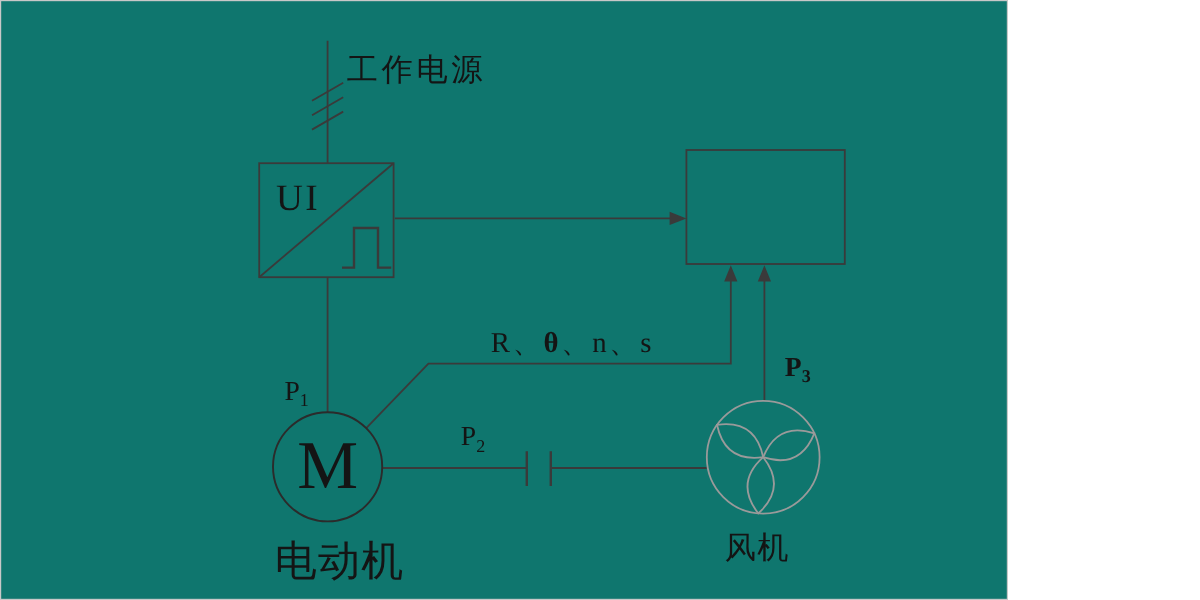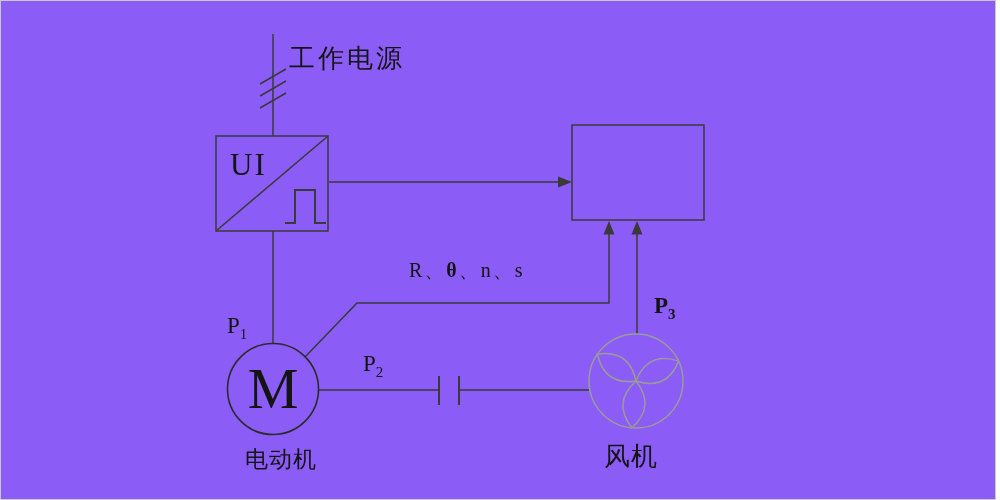--- a/index.html
+++ b/index.html
@@ -1,44 +1,44 @@
 <!DOCTYPE html>
 <html><head>
 <meta charset="utf-8">
 <style>
   * { margin: 0; padding: 0; box-sizing: border-box; }
   body { background: #ffffff; font-family: "Liberation Serif", "DejaVu Serif", serif; }
   .stage {
     position: relative;
-    width: 996px; height: 500px;
-    background: #8b5cf6;
+    width: 840px; height: 500px;
+    background: #0f766e;
     border: 1px solid #c8c8c8;
     overflow: hidden;
   }
   .stage svg { position: absolute; left: 0; top: 0; }
   .lbl {
     position: absolute;
     color: #141414;
     white-space: nowrap;
     font-family: "Liberation Serif", "DejaVu Serif", serif;
   }
   .lbl-power    { left: 288px; top: 40px;  font-size: 26px; letter-spacing: 3px; }
   .lbl-ui       { left: 229px; top: 146px; font-size: 31px; letter-spacing: 2px; }
   .lbl-testbox  { left: 571px; top: 137px; width: 132px; text-align: center;
                   font-size: 25px; line-height: 29px; letter-spacing: 2px; }
-  .lbl-msig     { left: 408px; top: 256px; font-size: 20px; letter-spacing: 2px; text-align: center; }
+  .lbl-msig     { left: 408px; top: 268px; font-size: 24px; letter-spacing: 2px; text-align: center; }
   .lbl-msig .theta { font-weight: bold; }
   .lbl-fsig     { left: 643px; top: 247px; font-size: 26px; letter-spacing: 1px; }
   .lbl-p        { font-size: 23px; }
   .lbl-p sub    { font-size: 15px; line-height: 0; }
-  .lbl-p1       { left: 226px; top: 312px; }
-  .lbl-p2       { left: 362px; top: 350px; }
+  .lbl-p1       { left: 236px; top: 312px; }
+  .lbl-p2       { left: 383px; top: 350px; }
   .lbl-p3       { left: 653px; top: 292px; font-weight: bold; }
   .lbl-m        { left: 244px; top: 355px; width: 56px; text-align: center; font-size: 57px; }
-  .lbl-motor    { left: 244px; top: 443px; font-size: 23px; letter-spacing: 1px; }
+  .lbl-motor    { left: 228px; top: 443px; font-size: 35px; letter-spacing: 1px; }
   .lbl-fan      { left: 603px; top: 438px; font-size: 26px; letter-spacing: 1px; text-align: center; }
   .watermark {
     position: absolute; left: 889px; top: 450px;
     font-family: "Liberation Sans", "DejaVu Sans", sans-serif;
     font-weight: bold; font-size: 26px;
     color: #e3e3e3;
     text-shadow: 0 1px 0 #f7f7f7;
     letter-spacing: 1px;
   }
 </style>

